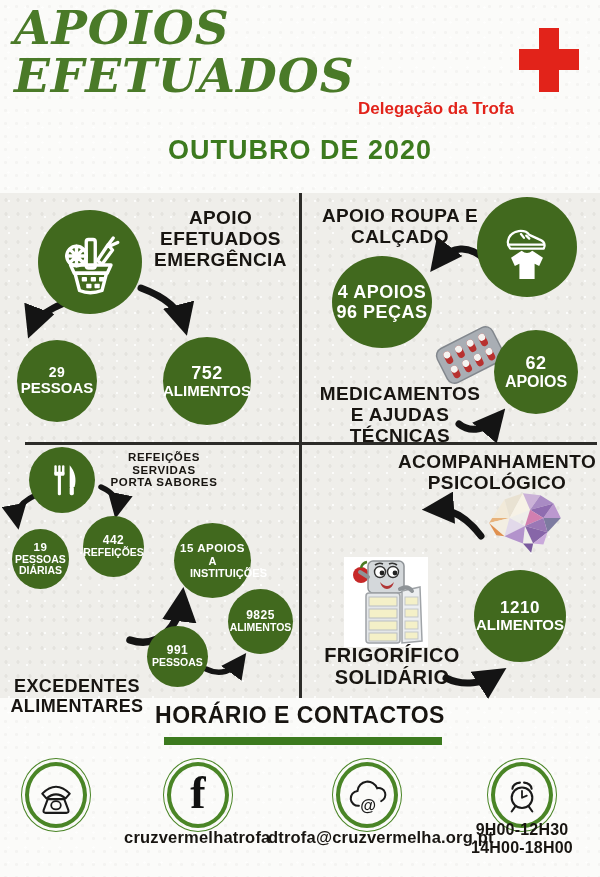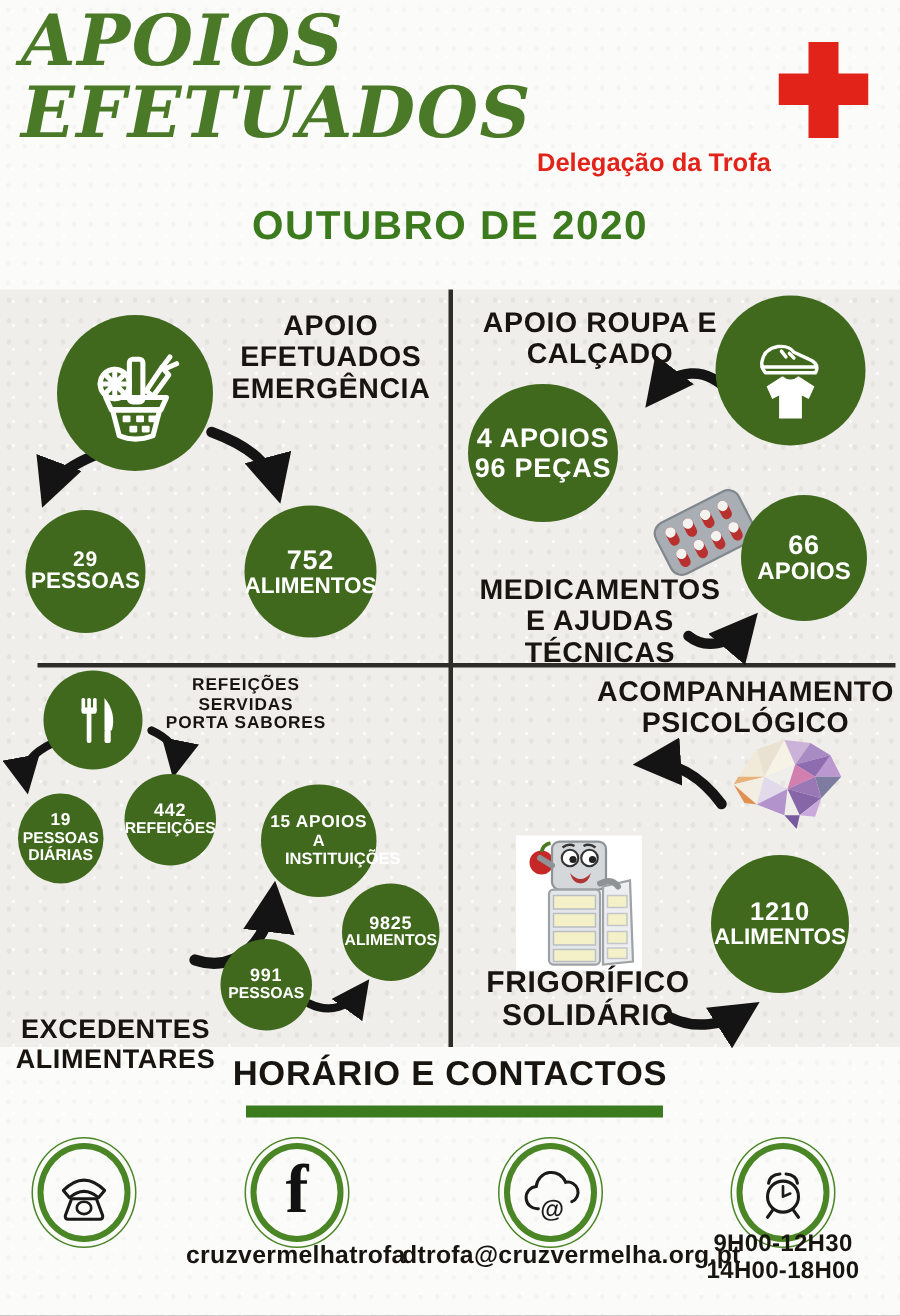--- a/index.html
+++ b/index.html
@@ -136,21 +136,21 @@
     <svg width="76" height="76" viewBox="0 0 100 100">
       <g stroke="#fff" stroke-width="3" fill="none" stroke-linecap="round" stroke-linejoin="round">
         <path d="M25 42 q2 -11 14 -13 q10 -1 14 5 l13 6 q8 3 7 9 l-1 3 h-44 q-4 -5 -3 -10 z"></path>
         <path d="M25 47 h47"></path>
         <path d="M42 33 l4 5 M49 35 l4 4"></path>
       </g>
       <path fill="#fff" d="M29 64 L43 55 q7 6 14 0 L71 64 L66 75 L60 72 V92 H40 V72 L34 75 Z"></path>
     </svg>
   </div>
 
-  <div class="gc" style="left:312px;top:256px;width:100px;height:92px;">
+  <div class="gc" style="left:332px;top:256px;width:100px;height:92px;">
     <div class="v" style="font-size:18px;">4 APOIOS</div>
     <div class="v" style="font-size:18px;">96 PEÇAS</div>
   </div>
 
   <svg class="abs" style="left:437px;top:330px;transform:rotate(-27deg);" width="66" height="50" viewBox="0 0 66 50">
     <rect x="2" y="6" width="62" height="38" rx="8" fill="#a9aeb4" stroke="#82878d" stroke-width="1.5"></rect>
     <g>
       <rect x="9" y="11" width="7" height="13" rx="3.5" fill="#b8312f"></rect>
         <rect x="9" y="11" width="7" height="7" rx="3.5" fill="#f4f3f0"></rect>
       <rect x="22" y="11" width="7" height="13" rx="3.5" fill="#b8312f"></rect>
@@ -164,21 +164,21 @@
       <rect x="22" y="27" width="7" height="13" rx="3.5" fill="#b8312f"></rect>
         <rect x="22" y="27" width="7" height="7" rx="3.5" fill="#f4f3f0"></rect>
       <rect x="35" y="27" width="7" height="13" rx="3.5" fill="#b8312f"></rect>
         <rect x="35" y="27" width="7" height="7" rx="3.5" fill="#f4f3f0"></rect>
       <rect x="48" y="27" width="7" height="13" rx="3.5" fill="#b8312f"></rect>
         <rect x="48" y="27" width="7" height="7" rx="3.5" fill="#f4f3f0"></rect>
     </g>
   </svg>
 
   <div class="gc" style="left:494px;top:330px;width:84px;height:84px;">
-    <div class="v" style="font-size:18px;">66</div>
+    <div class="v" style="font-size:18px;">62</div>
     <div class="l" style="font-size:16px;">APOIOS</div>
   </div>
 
   <div class="abs hb" style="left:308px;top:384px;width:184px;font-size:19px;">
     <div>MEDICAMENTOS</div>
     <div>E AJUDAS</div>
     <div>TÉCNICAS</div>
   </div>
 
   <div class="icon-circle" style="left:29px;top:447px;width:66px;height:66px;">

